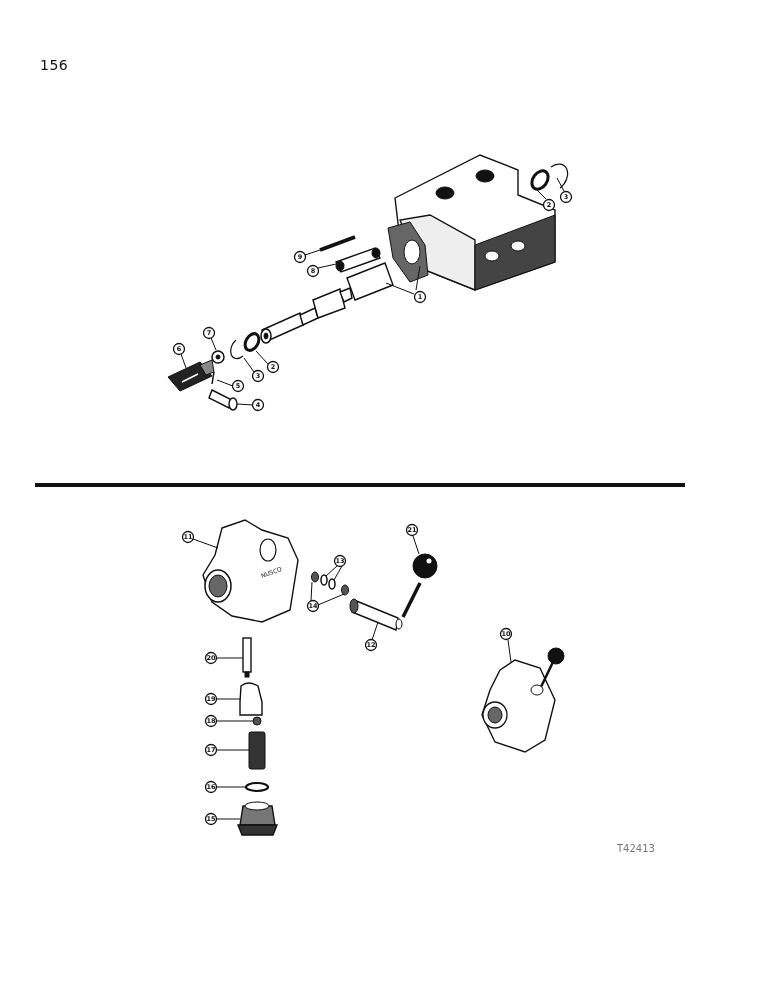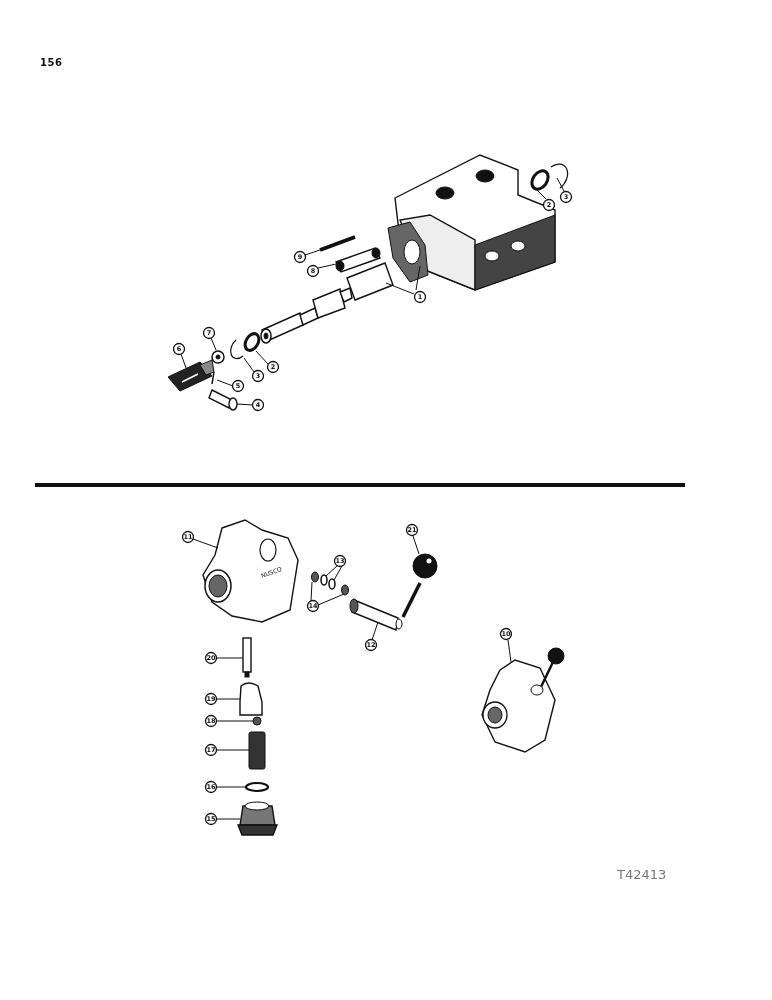--- a/index.html
+++ b/index.html
@@ -1,22 +1,22 @@
 <!DOCTYPE html>
 <html><head>
 <meta charset="utf-8">
 <style>
   html, body { margin: 0; padding: 0; background: #ffffff; }
   body { width: 772px; height: 1000px; position: relative; overflow: hidden;
          font-family: "Liberation Sans", sans-serif; color: #111; }
-  .page-number { position: absolute; left: 40px; top: 57px; font-weight: bold;
-                 font-size: 10px; font-family: "DejaVu Sans", sans-serif; letter-spacing: 0.5px; }
+  .page-number { position: absolute; left: 40px; top: 57px; font-weight: normal;
+                 font-size: 14px; font-family: "DejaVu Sans", sans-serif; letter-spacing: 0.5px; }
   .separator { position: absolute; left: 35px; top: 483px; width: 650px; height: 4px; background: #111; }
-  .ref-code { position: absolute; left: 617px; top: 843px; font-size: 13px; color: #777;
-              font-family: "DejaVu Sans", sans-serif; margin-top: 24px; }
+  .ref-code { position: absolute; left: 617px; top: 843px; font-size: 10px; color: #777;
+              font-family: "DejaVu Sans", sans-serif; }
   svg.diagram { position: absolute; left: 0; top: 0; }
   .callout circle { fill: #fff; stroke: #111; stroke-width: 1.3; }
   .callout text { font-size: 6.5px; font-weight: bold; font-family: "DejaVu Sans", sans-serif;
                   text-anchor: middle; dominant-baseline: central; fill: #111; }
   .leader { stroke: #111; stroke-width: 1; fill: none; }
   .part { stroke: #111; stroke-width: 1.4; fill: #fff; }
   .dark { fill: #111; stroke: #111; }
   .shade { fill: #555; stroke: #111; stroke-width: 1; }
 </style>
 </head>

